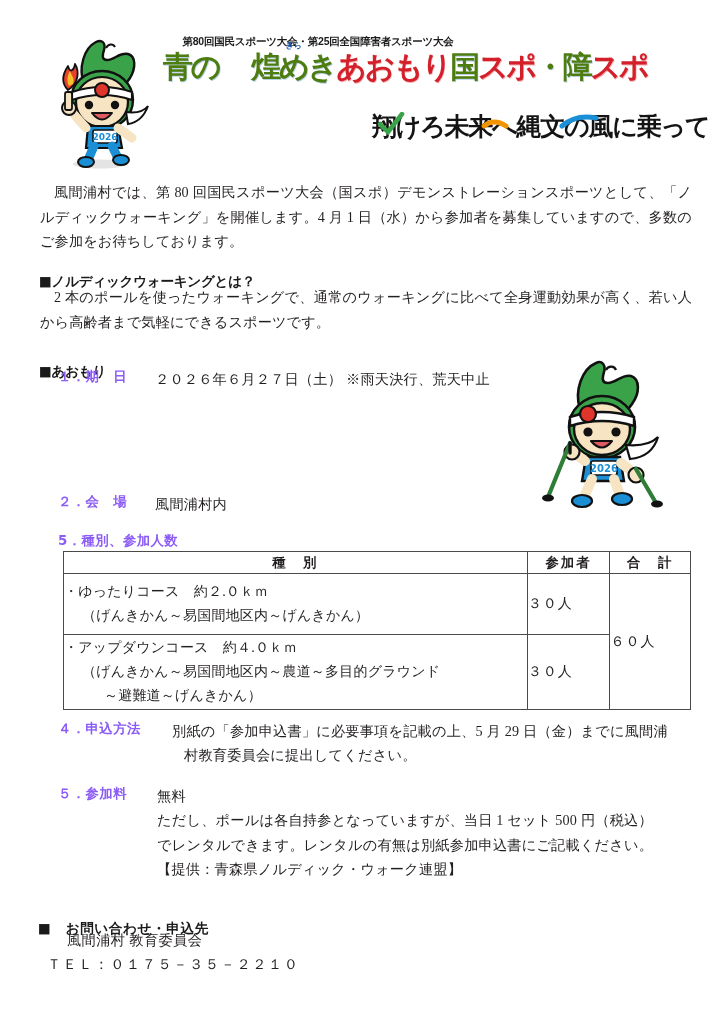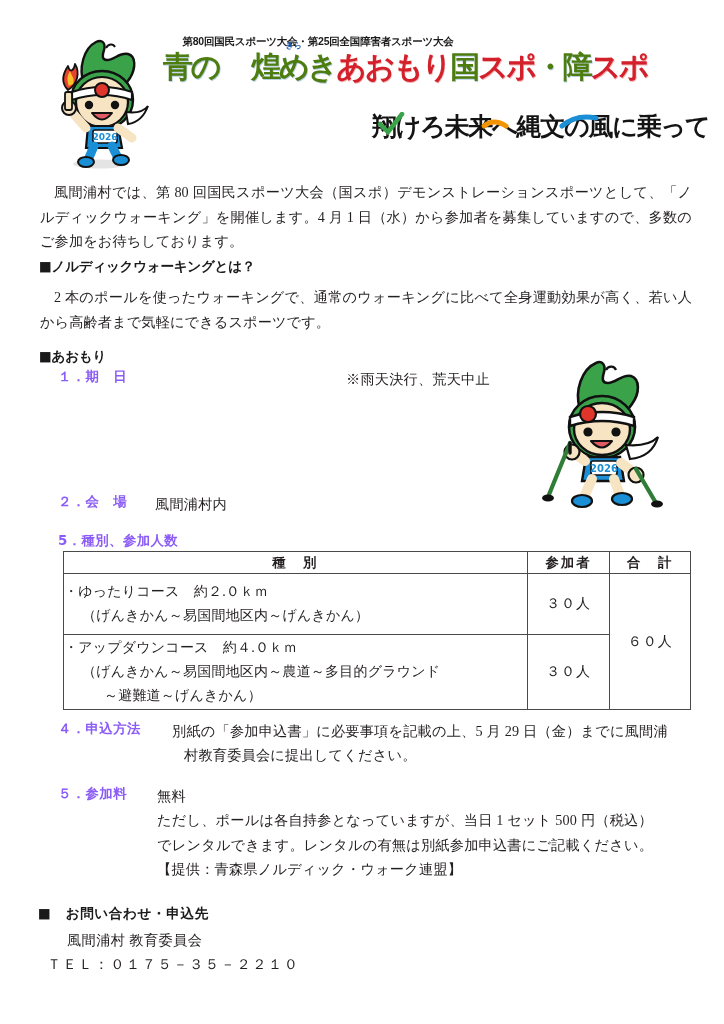--- a/index.html
+++ b/index.html
@@ -114,20 +114,21 @@
     text-indent: 14px;
   }
   .heading {
     position: absolute;
     font-family: "DejaVu Sans", "Liberation Sans", sans-serif;
     font-weight: bold;
     font-size: 13.6px;
     letter-spacing: -0.3px;
     color: #1a1a1a;
     white-space: nowrap;
+    margin-top: 15px;
   }
   .h-nw { left: 39px; top: 258px; }
   .nw-body {
     left: 40px; top: 285px; width: 652px;
     text-indent: 14px;
   }
   .h-youkou { left: 39px; top: 348px; }
 
   
   .item-num {
@@ -203,21 +204,21 @@
   .col-tot  { width: 76px; }
   .cell-type {
     padding: 7px 0 7px 7px;
     line-height: 24px;
     font-size: 14px;
     letter-spacing: 0.2px;
   }
   .cell-type .sub { display: block; text-indent: 18px; }
   .cell-type .sub2 { display: block; text-indent: 40px; }
   .cell-num {
-    text-align: center;
+    text-align: left;
     letter-spacing: 1px;
     font-size: 14px;
   }
   .row1 { height: 61px; }
   .row2 { height: 75px; }
 
   
   .mascot-walk {
     position: absolute;
     left: 512px; top: 357px;
@@ -308,20 +309,21 @@
   </div>
 
   <div class="para lead">風間浦村では、第 80 回国民スポーツ大会（国スポ）デモンストレーションスポーツとして、「ノルディックウォーキング」を開催します。4 月 1 日（水）から参加者を募集していますので、多数のご参加をお待ちしております。</div>
 
   <div class="heading h-nw">■ノルディックウォーキングとは？</div>
   <div class="para nw-body">2 本のポールを使ったウォーキングで、通常のウォーキングに比べて全身運動効果が高く、若い人から高齢者まで気軽にできるスポーツです。</div>
 
   <div class="heading h-youkou">■あおもり</div>
 
   <div class="item-num i1">１．期　日</div>
+  <div class="item-val v1">２０２６年６月２７日（土）</div>
   <div class="item-val note-wx">※雨天決行、荒天中止</div>
 
 
   <div class="item-num i2">２．会　場</div>
   <div class="item-val v2">風間浦村内</div>
 
   <div class="item-num i3">5．種別、参加人数</div>
 
   <div class="mascot-walk">
     <svg viewBox="0 0 176 166" width="176" height="166" aria-hidden="true">

